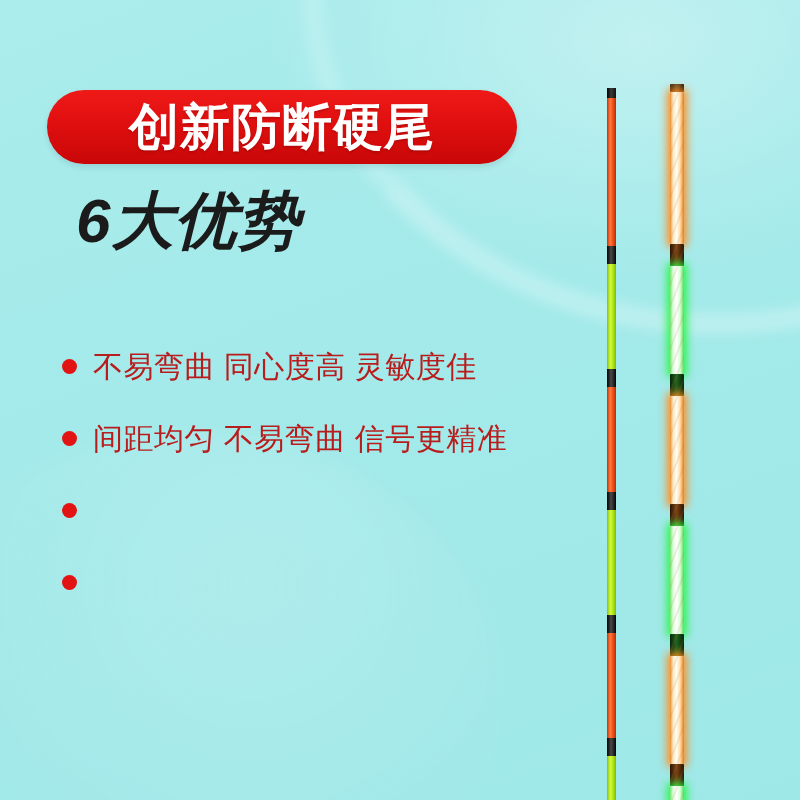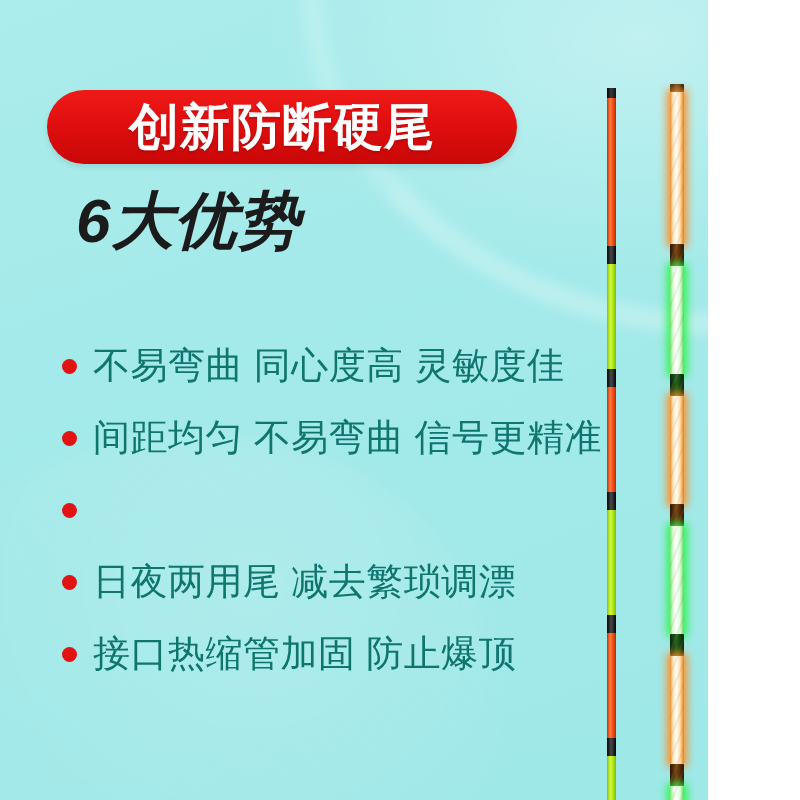--- a/index.html
+++ b/index.html
@@ -2,21 +2,21 @@
 <html><head>
 <meta charset="utf-8">
 <style>
   html, body {
     margin: 0;
     padding: 0;
     background: #ffffff;
   }
   #poster {
     position: relative;
-    width: 708px;
+    width: 800px;
     height: 800px;
     overflow: hidden;
     font-family: "Liberation Sans", "DejaVu Sans", sans-serif;
     background: #a6ebeb;
   }
 
   
   .bg-base {
     position: absolute;
     inset: 0;
@@ -103,22 +103,22 @@
   }
   .bullet-dot {
     width: 15px;
     height: 15px;
     border-radius: 50%;
     background: #e21313;
     flex: 0 0 auto;
     margin-right: 16px;
   }
   .bullet-text {
-    font-size: 37px;
-    color: #0f766e;
+    font-size: 30px;
+    color: #b91c1c;
     line-height: 1.1;
     white-space: nowrap;
     letter-spacing: 0.5px;
   }
 
   
   .float {
     position: absolute;
     display: flex;
     flex-direction: column;
@@ -218,25 +218,20 @@
       </div>
       <div class="bullet-row">
         <span class="bullet-dot"></span>
         <span class="bullet-text">间距均匀 不易弯曲 信号更精准</span>
       </div>
       <div class="bullet-row">
         <span class="bullet-dot"></span>
       </div>
       <div class="bullet-row">
         <span class="bullet-dot"></span>
-        <span class="bullet-text">日夜两用尾 减去繁琐调漂</span>
-      </div>
-      <div class="bullet-row">
-        <span class="bullet-dot"></span>
-        <span class="bullet-text">接口热缩管加固 防止爆顶</span>
       </div>
     </div>
 
   <div class="float float-day" id="float-day">
       <div class="seg seg-cap" style="height: 10px;"></div>
       <div class="seg seg-orange" style="height: 148px;"></div>
       <div class="seg seg-black" style="height: 18px;"></div>
       <div class="seg seg-green" style="height: 105px;"></div>
       <div class="seg seg-black" style="height: 18px;"></div>
       <div class="seg seg-orange" style="height: 105px;"></div>

